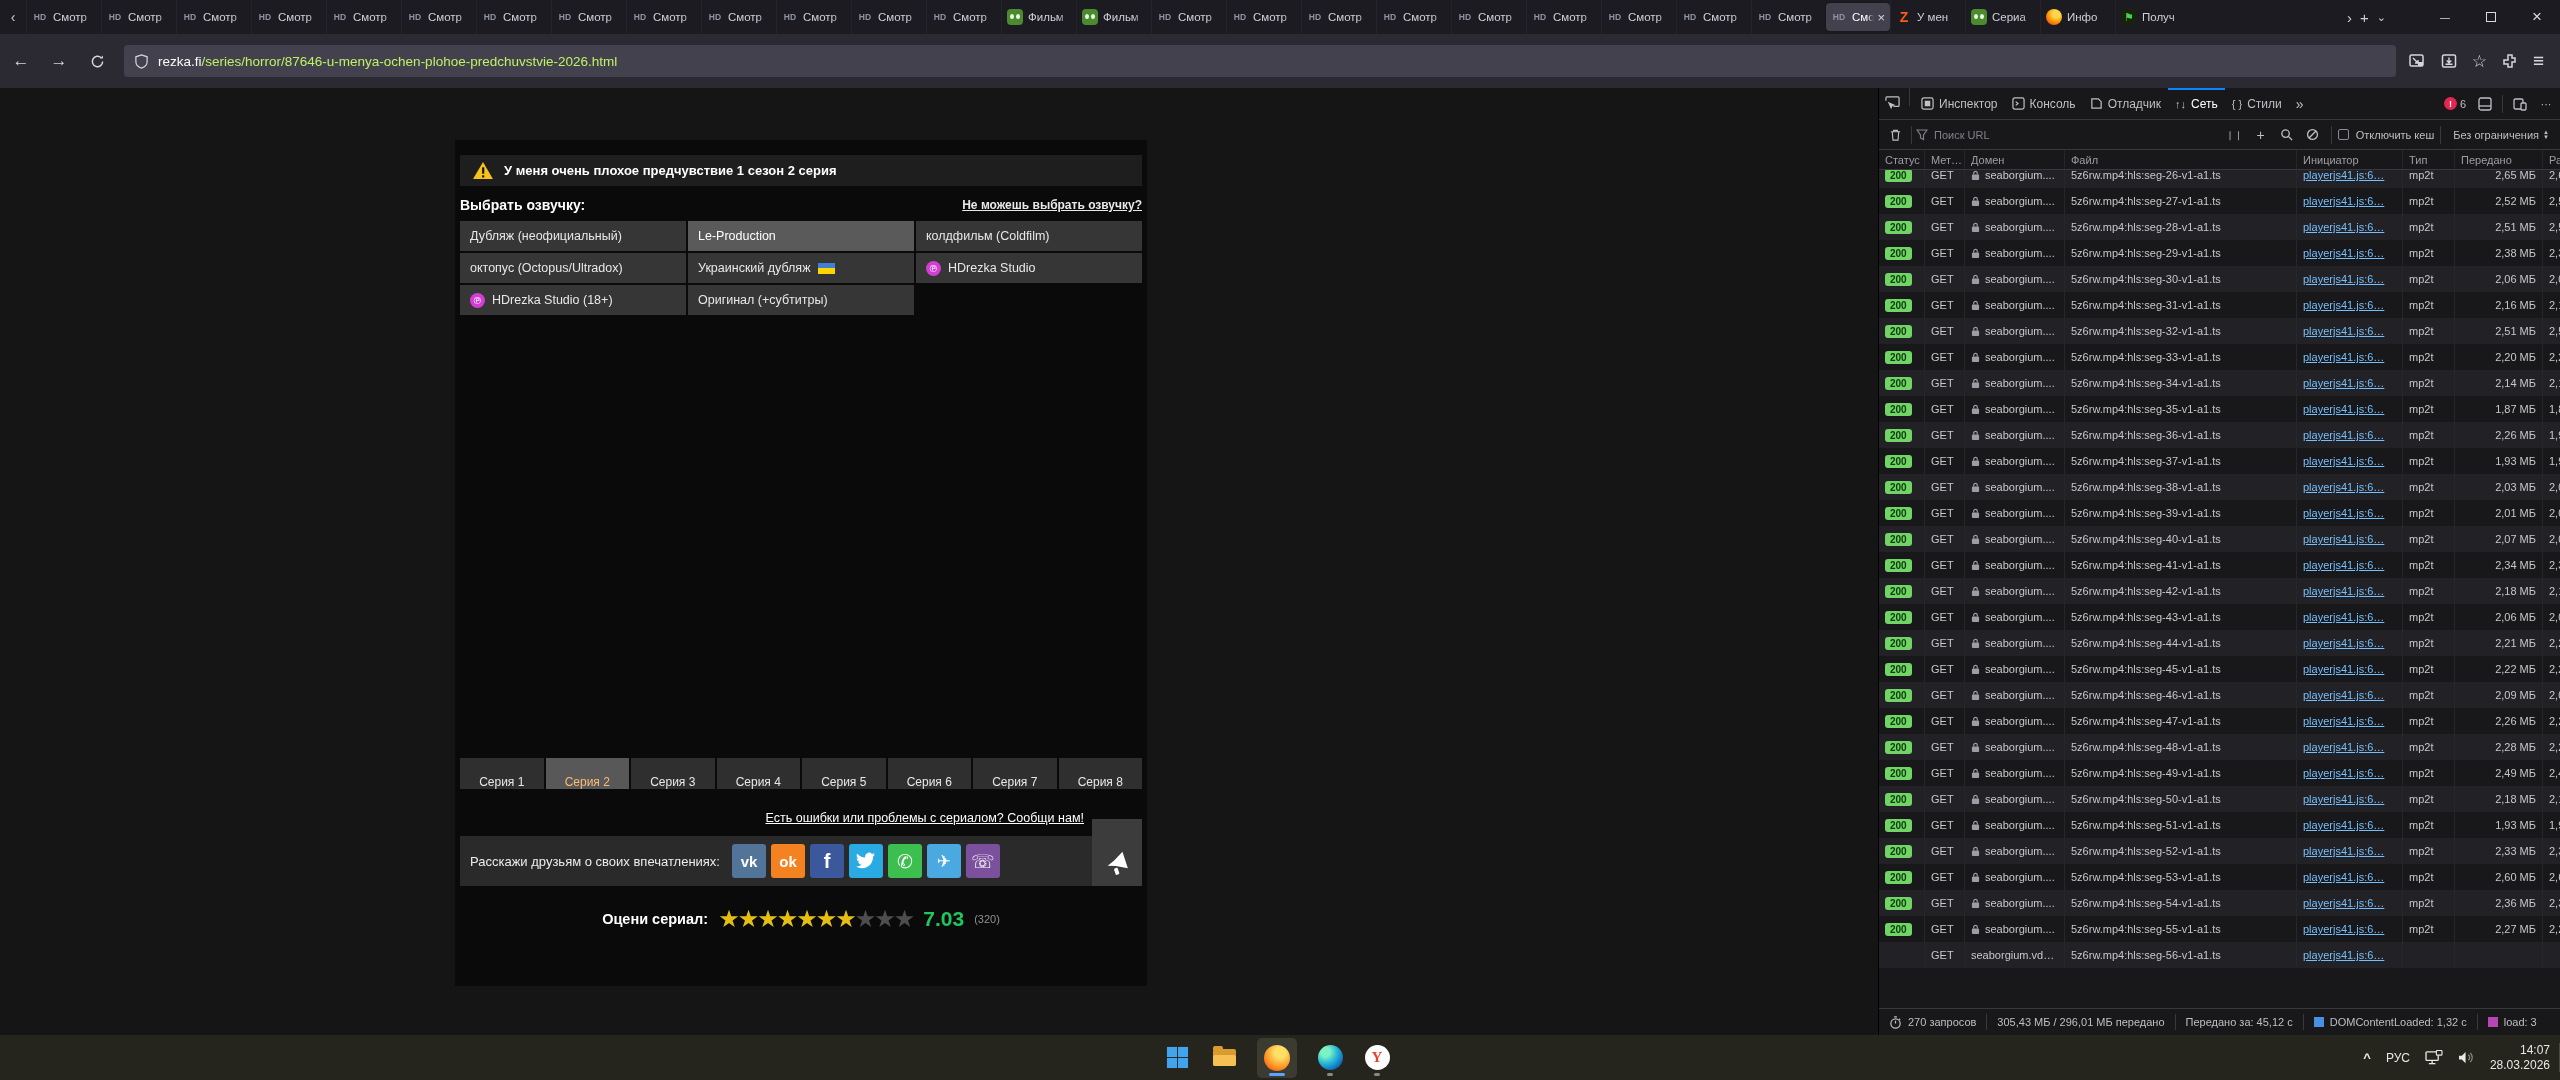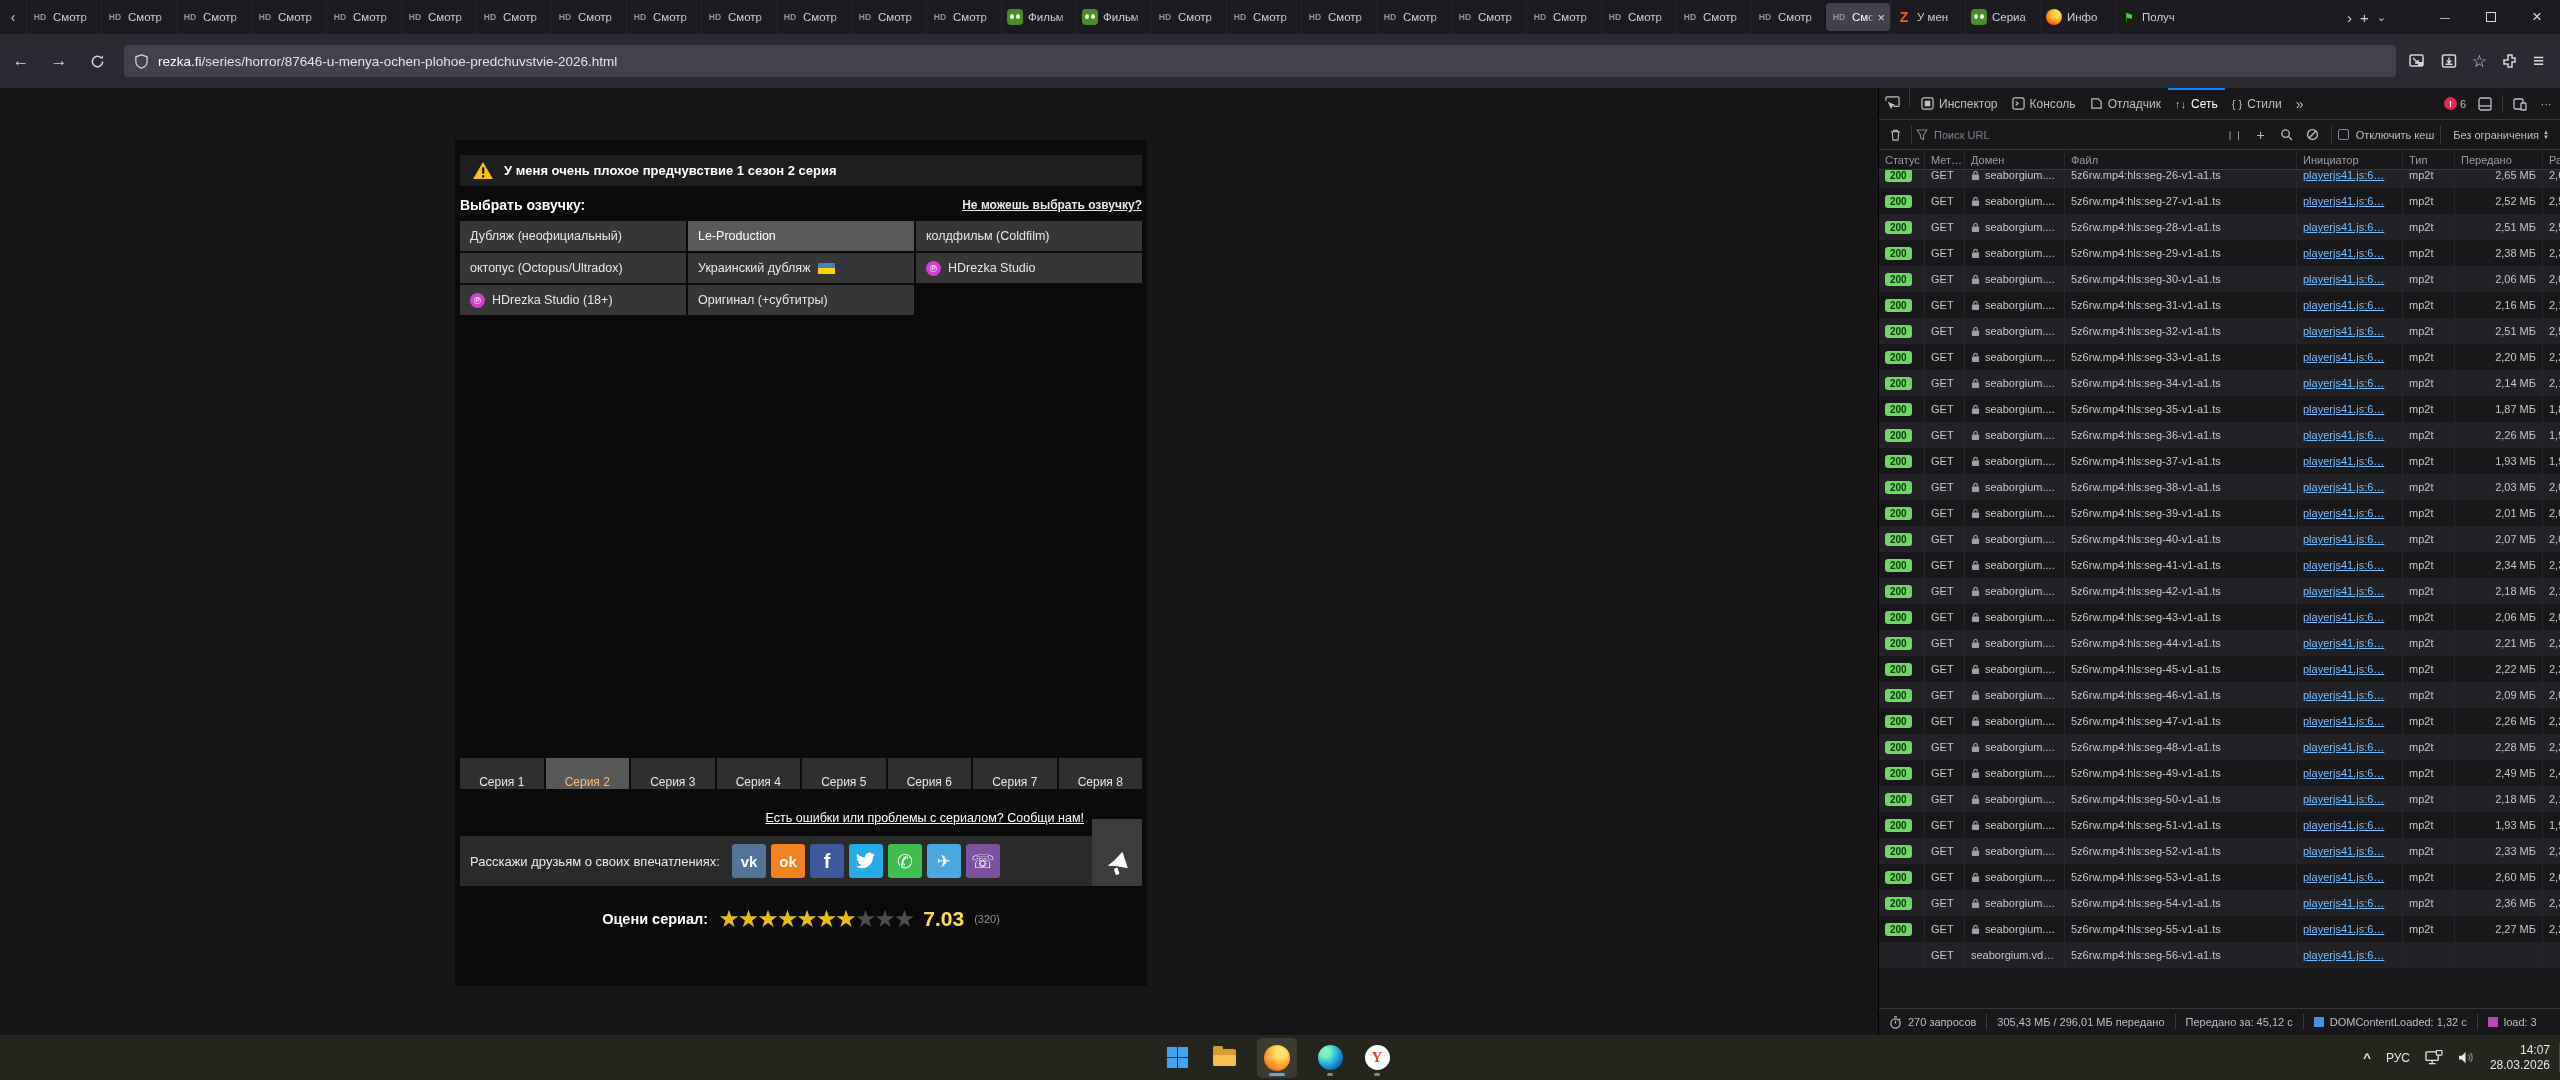--- a/index.html
+++ b/index.html
@@ -42,21 +42,21 @@
 
   
   #navbar { position:absolute; left:0; top:34px; width:2560px; height:54px; background:#2b2a33;
     display:flex; align-items:center; }
   .nav-ico { width:34px; height:32px; display:flex; align-items:center; justify-content:center;
     color:#d5d5dc; font-size:17px; margin-left:4px; border-radius:4px; }
   #urlbar { height:32px; background:#42414d; border-radius:4px; flex:1; margin:0 12px 0 10px;
     display:flex; align-items:center; padding:0 10px; }
   #urlbar svg { flex-shrink:0; margin-right:9px; }
   .url-domain { color:#fbfbfe; font-size:13.5px; }
-  .url-path { color:#e5e5e5; font-size:13.5px; }
+  .url-path { color:#bef264; font-size:13.5px; }
   #nav-right { display:flex; align-items:center; gap:14px; padding-right:16px; color:#d5d5dc; }
   .menu-ico::before { content:"≡"; font-size:19px; }
 
   
   #page { position:absolute; left:0; top:88px; width:1878px; height:947px; background:#151515; overflow:hidden; }
   #player-panel { position:absolute; left:455px; top:52px; width:692px; height:846px; background:#0a0a0a; }
   #content { position:absolute; left:460px; top:0; width:682px; height:100%; }
 
   #warnbar { position:absolute; left:0; top:67px; width:682px; height:31px; background:#1e1e1e;
     display:flex; align-items:center; padding-left:12px; }
@@ -105,21 +105,21 @@
   #megaphone-box { position:absolute; right:0; top:-17px; bottom:0; width:50px; background:#3c3c3c; }
   #megaphone-box::before { content:""; position:absolute; right:50px; top:0; width:0; }
   #megaphone-box svg { position:absolute; left:12px; bottom:8px; }
 
   #rating-row { position:absolute; left:0; top:816px; width:682px; height:30px; display:flex;
     align-items:center; justify-content:center; gap:10px; }
   #rating-label { color:#fff; font-size:14.5px; font-weight:bold; }
   #rating-stars { display:flex; }
   .star { font-size:24px; line-height:24px; color:#4d4d4d; margin-right:-2px; }
   .star.filled { color:#e5be12; }
-  #rating-value { color:#fde047; font-size:21px; font-weight:bold; }
+  #rating-value { color:#22c55e; font-size:21px; font-weight:bold; }
   #rating-votes { color:#909090; font-size:11px; }
 
   
   #devtools { position:absolute; left:1878px; top:88px; width:707px; height:947px; background:#18181a;
     border-left:1px solid #000; color:#bfbfc4; font-size:11px; display:flex; flex-direction:column; }
   .sep { width:1px; height:18px; background:#38383d; margin:0 4px; flex-shrink:0; }
   #dt-tabs { height:32px; display:flex; align-items:stretch; border-bottom:1px solid #38383d; flex-shrink:0; }
   .dtab { display:flex; align-items:center; gap:5px; padding:0 7px; font-size:12px; position:relative; }
   .dtab.active { color:#fff; }
   .dtab.active::before { content:""; position:absolute; left:0; top:0; right:0; height:2px; background:#0a84ff; }

